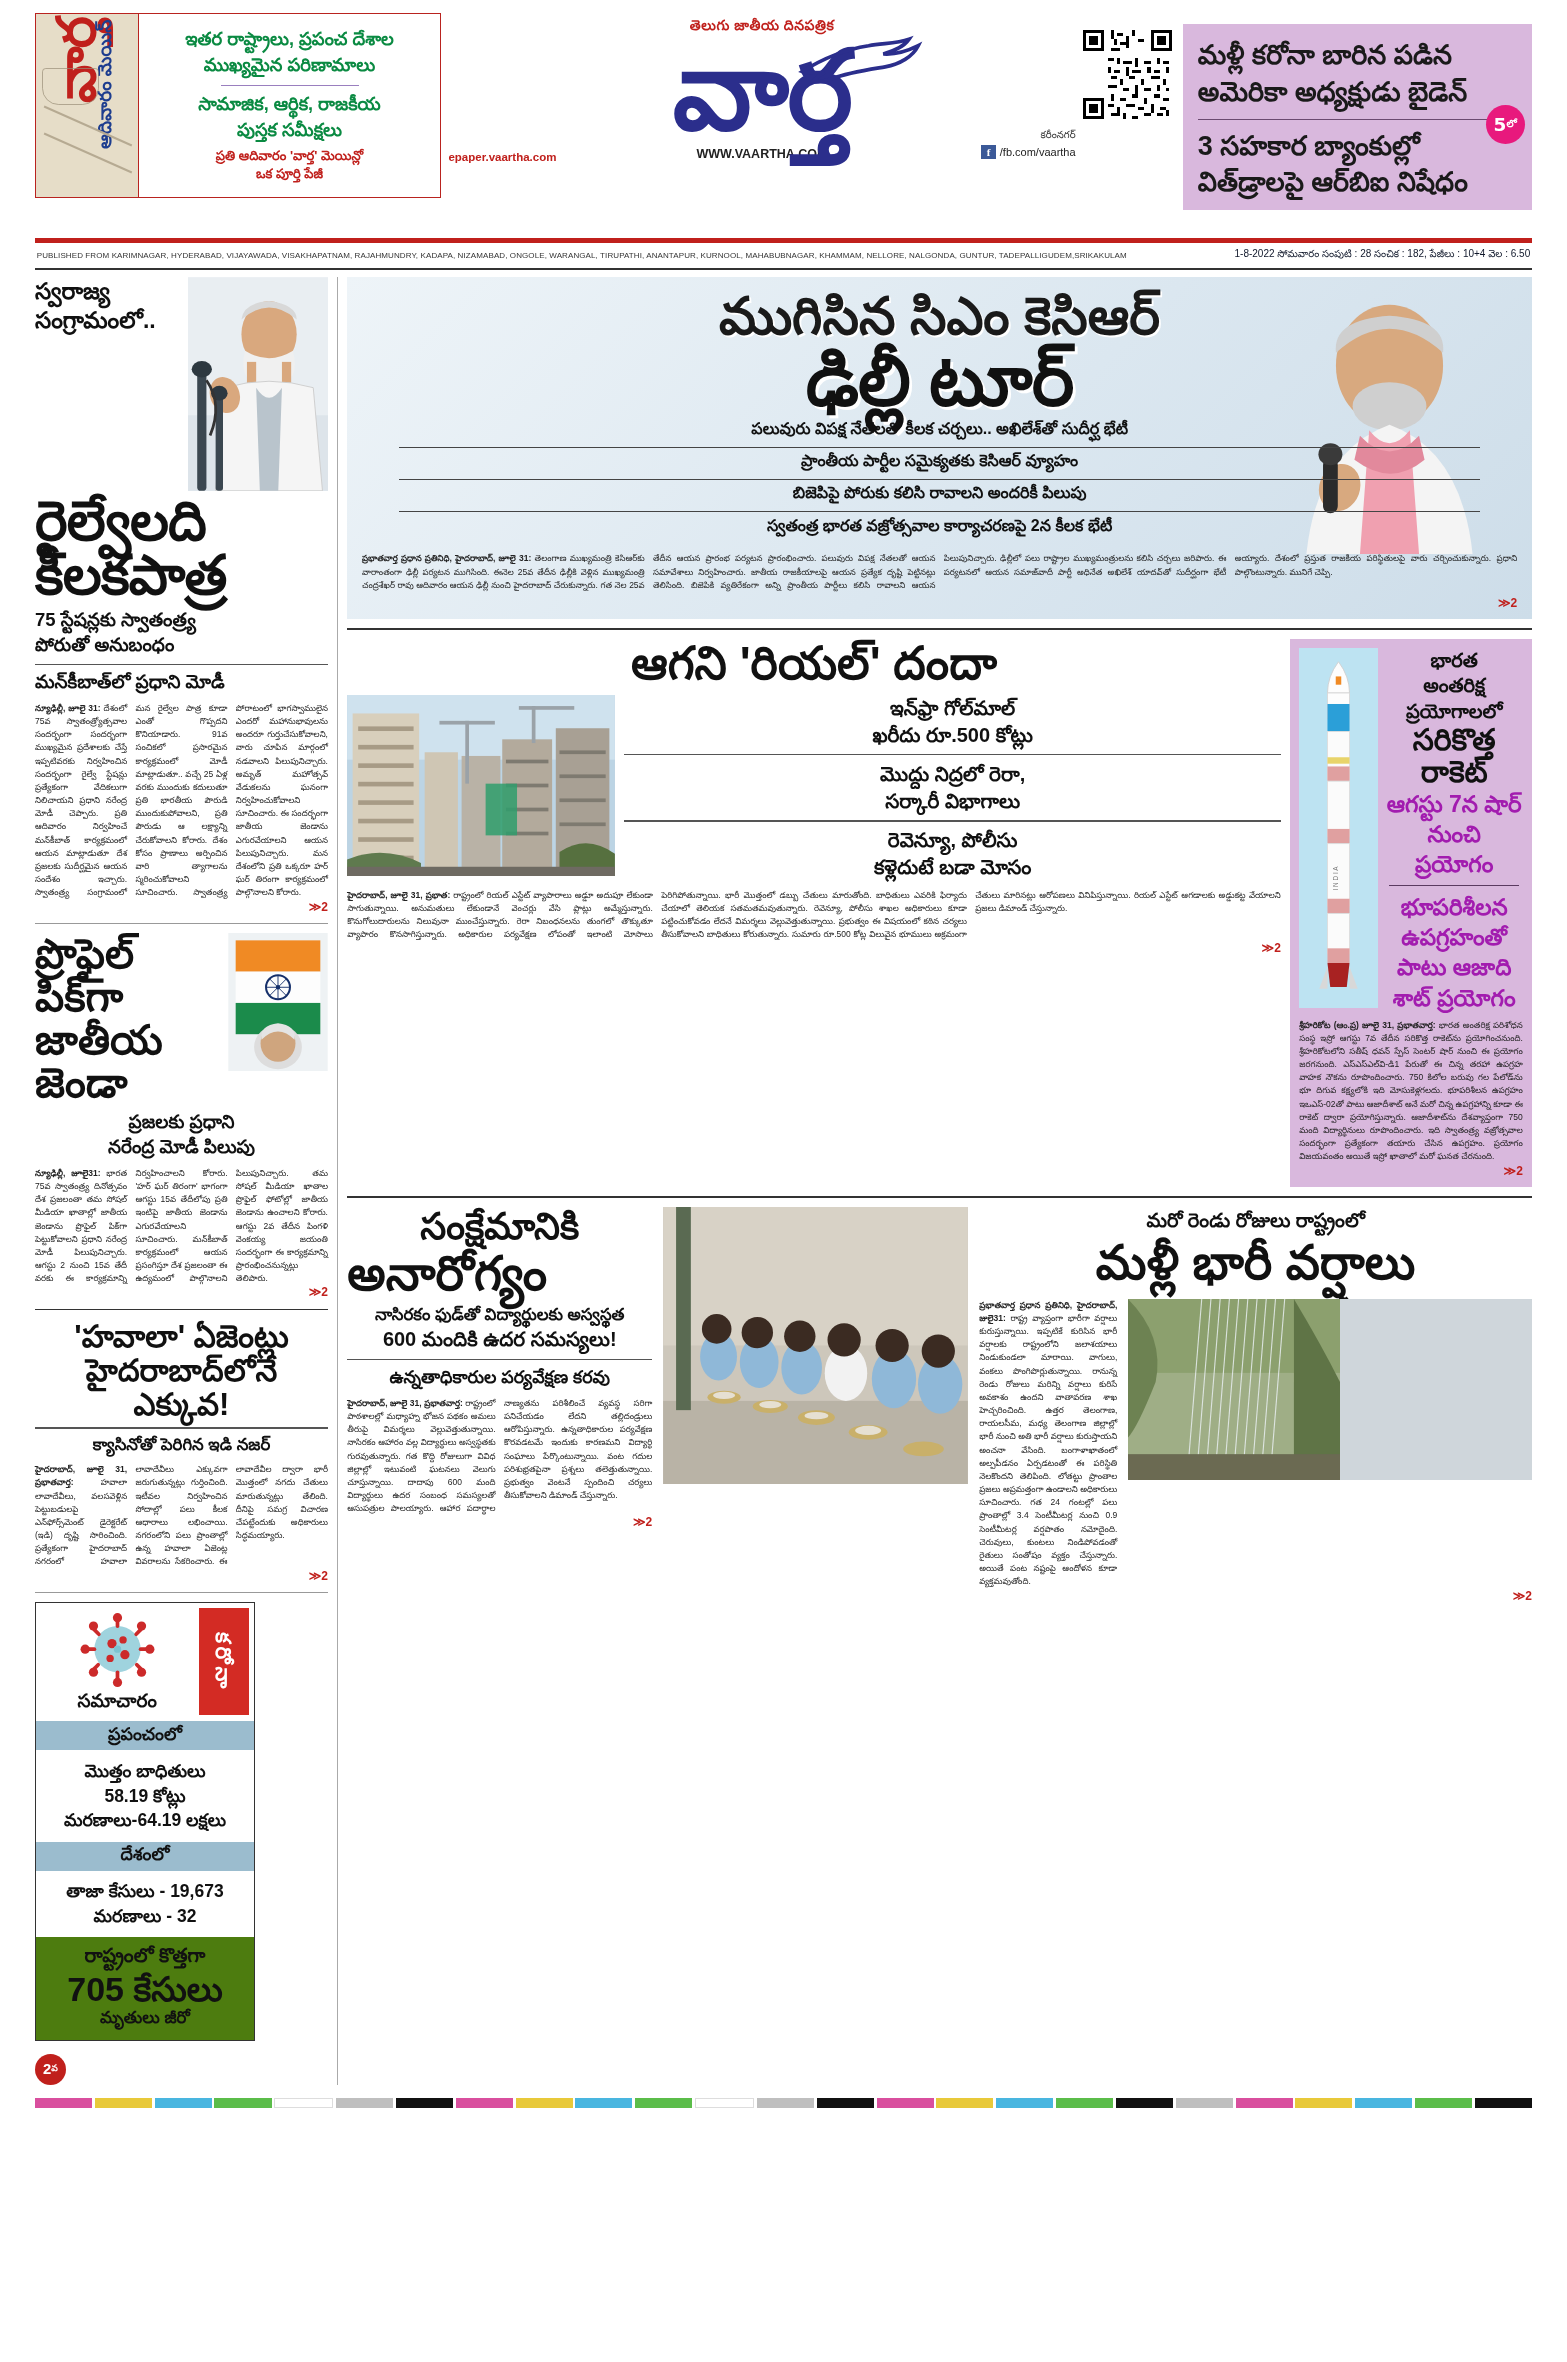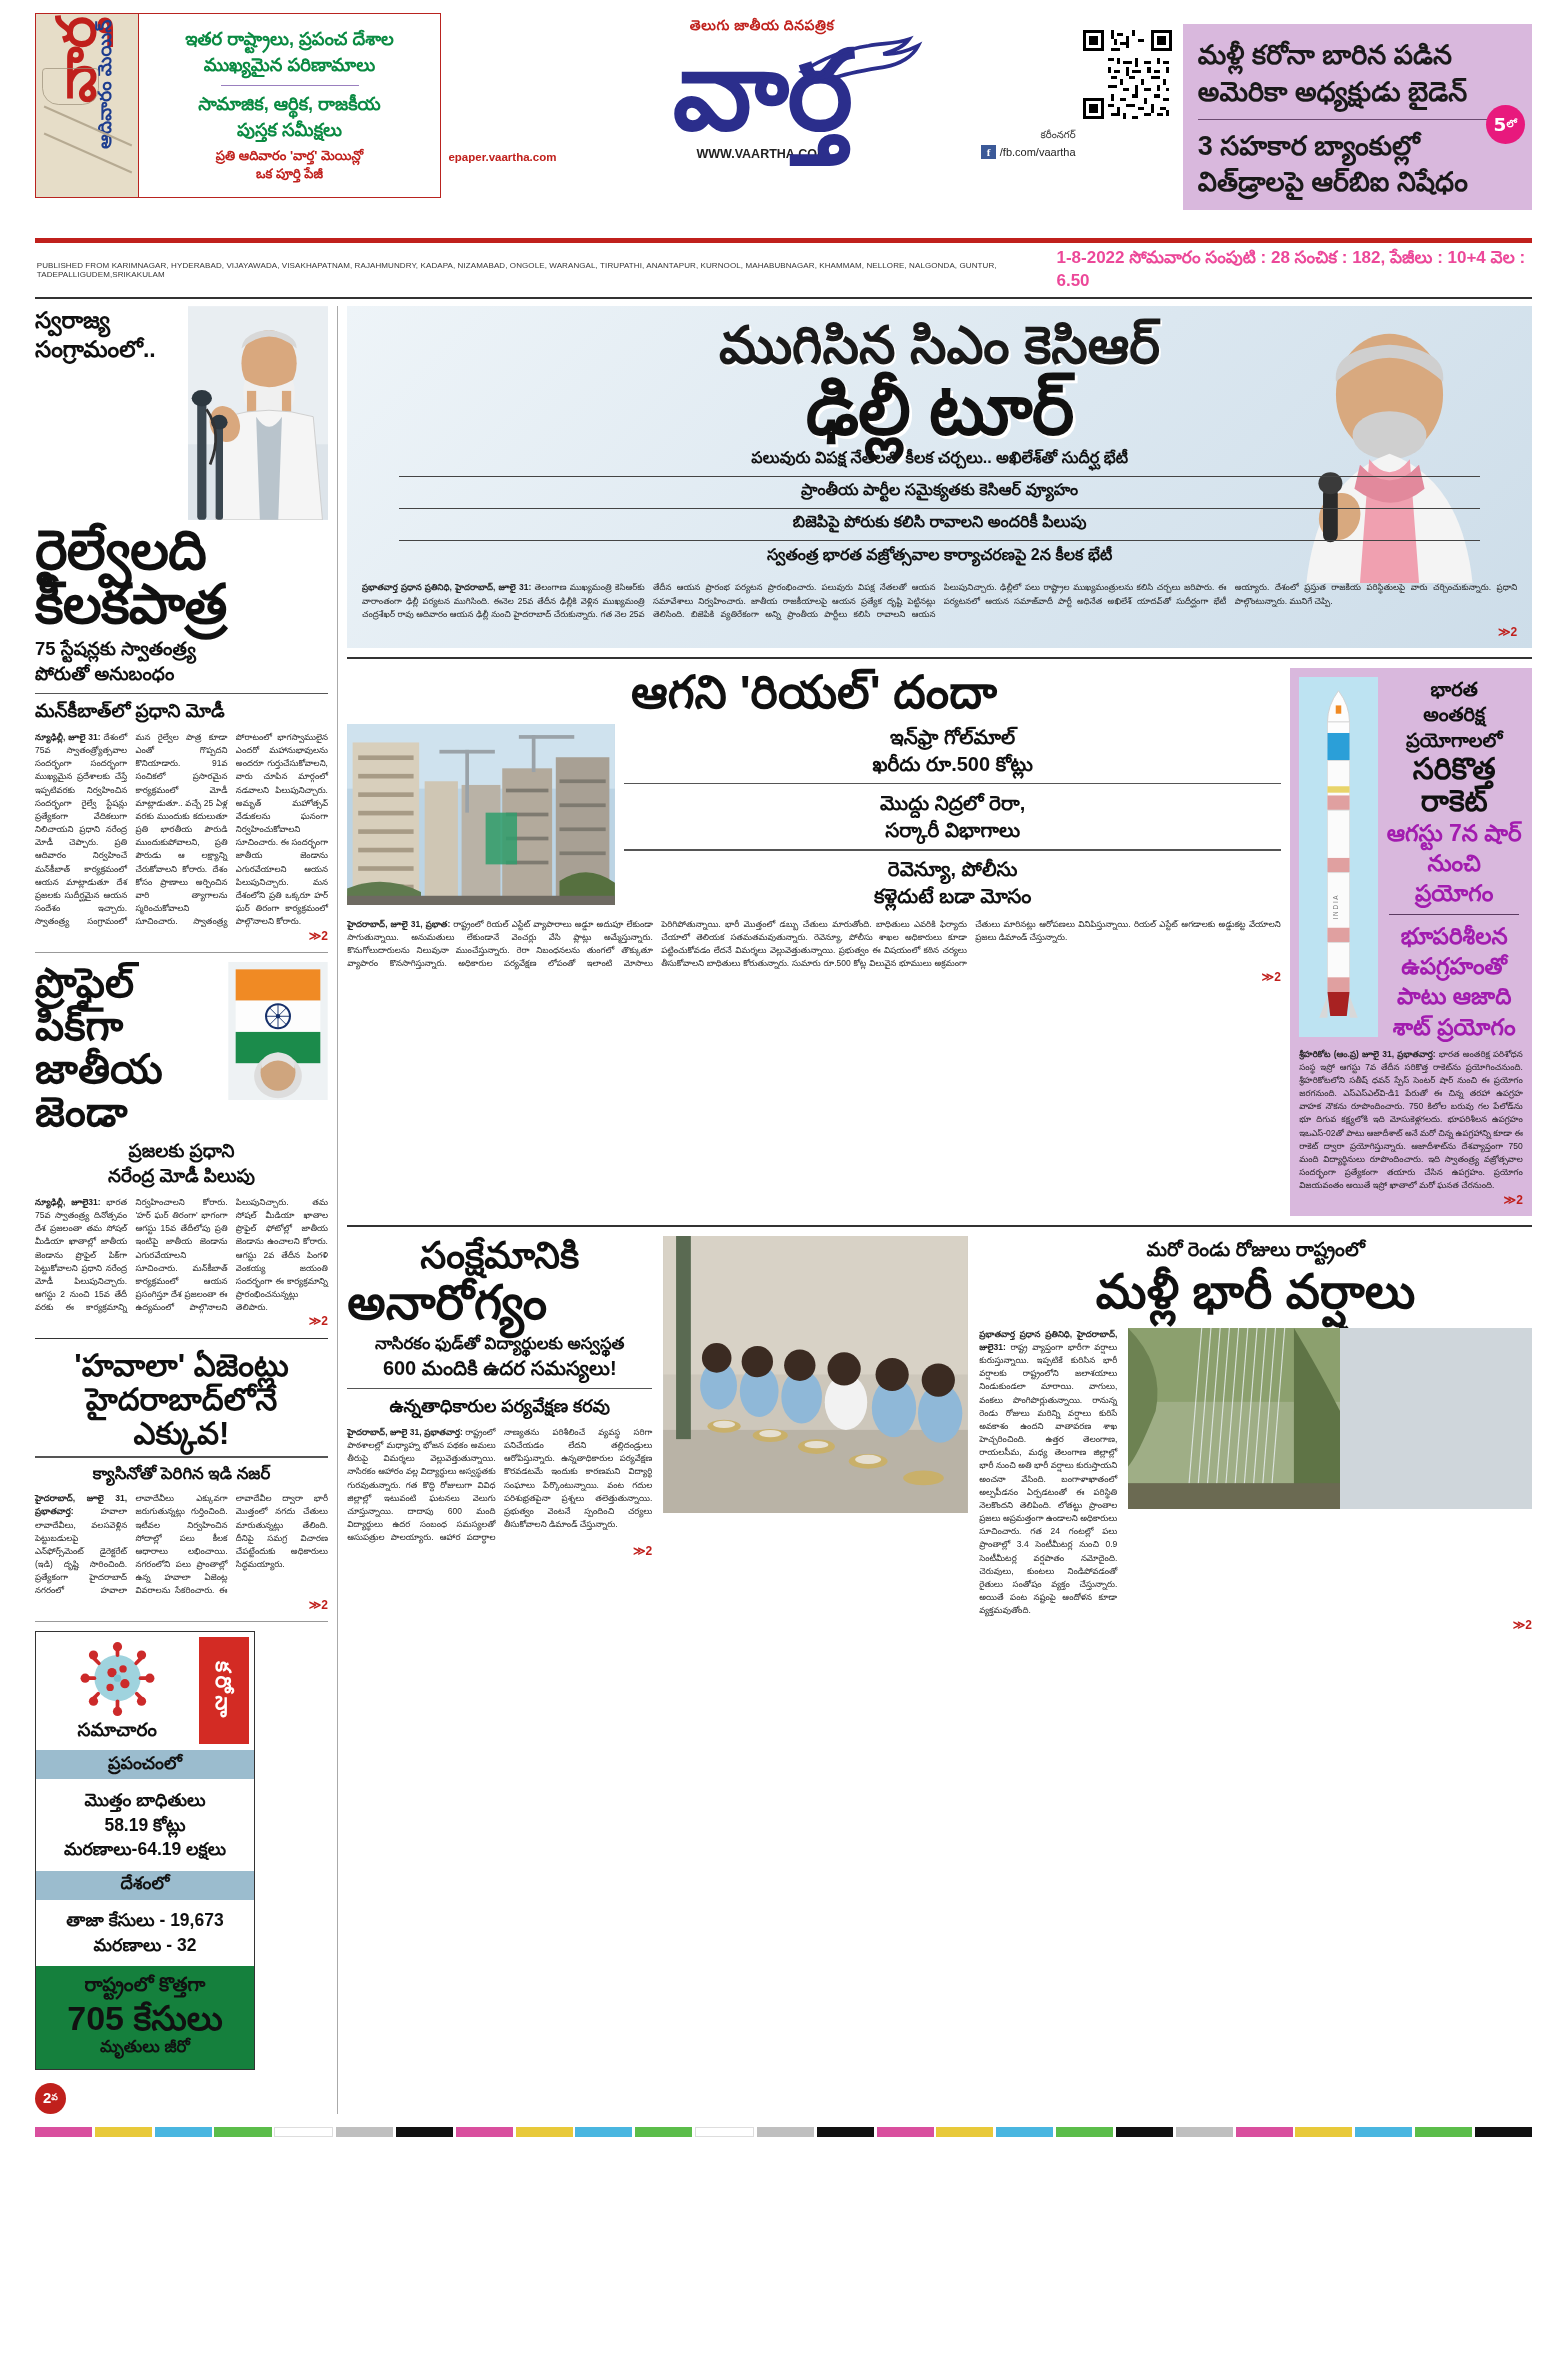--- a/index.html
+++ b/index.html
@@ -68,21 +68,21 @@
     position:absolute; right:7.4px; top:81px; width:39px; height:39px; border-radius:50%;
     background:#e8197d; color:#fff; font-size:18.5px; font-weight:bold;
     display:flex; align-items:center; justify-content:center; font-family:"DejaVu Sans",sans-serif;
   }
   .tb-badge sup { font-size:10px; }
 
   
   .rule-red { height:4.6px; background:#c0201c; margin-top:7.4px; }
   .publine { display:flex; justify-content:space-between; align-items:center; padding:5.5px 1.8px 5.5px; }
   .pub-left { font-size:8px; color:#333; letter-spacing:0.1px; }
-  .pub-right { font-size:17px; font-weight:bold; color:#ec4899; }
+  .pub-right { font-size:10px; font-weight:normal; color:#0f172a; }
   .rule-thin { height:1.8px; background:#333; }
 
   
   .content { display:flex; gap:9.2px; padding-top:7.4px; }
   .col-left { width:293px; }
   .col-mid { flex:1; }
 
   .vline { width:0.9px; background:#aaa; }
 
   
@@ -136,21 +136,21 @@
   .covid-virus { flex:1; display:flex; flex-direction:column; align-items:center; justify-content:center; padding-top:3.7px;}
   .covid-label { font-size:18.5px; font-weight:bold; color:#111; }
   .covid-tab {
     width:50px; background:#d32b24; color:#fff; font-size:21px; font-weight:bold;
     display:flex; align-items:center; justify-content:center; margin:5.5px 5.5px 5.5px 0;
     writing-mode:vertical-rl; letter-spacing:3.7px; line-height:1;
   }
   .covid-strip { background:#9bbcce; text-align:center; font-size:17.5px; font-weight:bold; padding:2.8px 0; color:#111;}
   .covid-rows { padding:8.3px 5.5px; text-align:center; }
   .covid-rows .cr { font-size:17.5px; font-weight:bold; line-height:1.42; color:#111; }
-  .covid-big { background:#15803d; text-align:center; padding:6.5px 3.7px 9.2px; }
+  .covid-big { background:#4d7c0f; text-align:center; padding:6.5px 3.7px 9.2px; }
   .covid-big .cb1 { font-size:19.4px; font-weight:bold; color:#111; }
   .covid-big .cb2 { font-size:34px; font-weight:bold; color:#111; line-height:1.08; }
   .covid-big .cb3 { font-size:16.6px; font-weight:bold; color:#111; }
 
   
   .rocket-box { width:242px; background:#d9b8dd; padding:9.2px; }
   .rocket-inner { display:flex; gap:7.4px; }
   .rocket-img { width:79px; height:360px; background:#bde3f2; position:relative; }
   .rocket-txt { flex:1; text-align:center; }
   .rocket-txt .r1 { font-size:19.4px; font-weight:bold; line-height:1.3; color:#111;}

